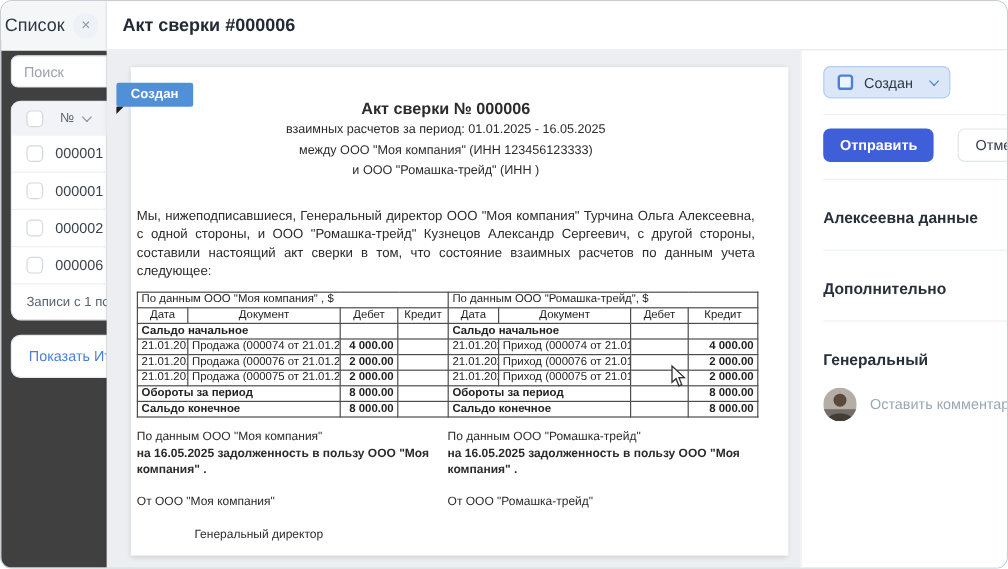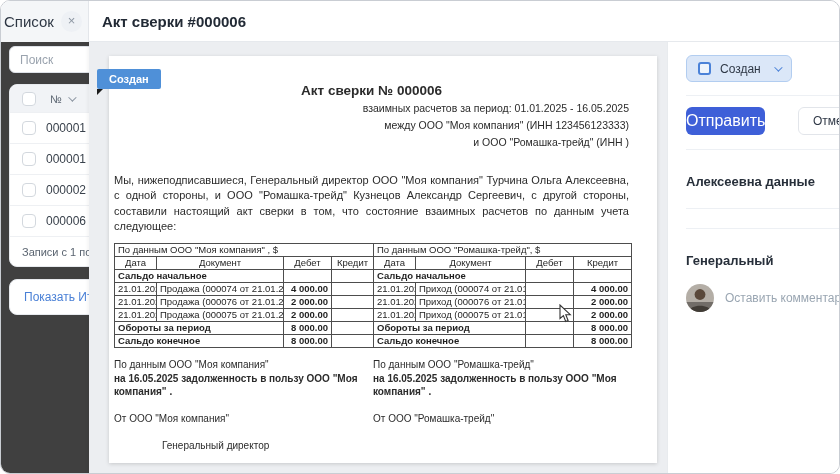--- a/index.html
+++ b/index.html
@@ -46,21 +46,21 @@
   .page { position:absolute; left:20px; right:10px; top:14px; height:407px; background:#fff;
           box-shadow:0 1px 4px rgba(0,0,0,0.16); }
   .status-badge { position:absolute; left:8px; top:27px; background:#4f90d8; color:#fff; font-size:11px;
                   font-weight:bold; padding:4px 12px; border-radius:2px; z-index:5; }
   .status-badge::after { content:""; position:absolute; left:0; bottom:-6px; width:0; height:0;
                   border-top:6px solid #1c1c1c; border-right:6px solid transparent; }
 
   .doc-inner { padding:27px 28px 0 5px; color:#2b2b2b; }
   .doc-h1 { text-align:center; font-size:13.5px; font-weight:bold; }
   .doc-sub { text-align:center; font-size:10.5px; line-height:1.45; margin-top:3px; }
-  .doc-sub div { margin-top:2px;text-align:right; }
+  .doc-sub div { margin-top:2px; }
   .doc-intro { margin-top:22px; font-size:11px; line-height:1.42; text-align:justify; }
 
   .doc-table { border-collapse:collapse; table-layout:fixed; width:517px; margin-top:8px;
                font-size:9.5px; color:#1f1f1f; }
   .doc-table td { border:1px solid #4d4d4d; padding:0 3px; height:12.5px; line-height:12px;
                   white-space:nowrap; overflow:hidden; }
   .doc-table td.hdr { text-align:center; }
   .doc-table td.num { text-align:right; }
   .doc-table td.b { font-weight:bold; }
 
@@ -74,22 +74,22 @@
            border-left:1px solid #e8ebee; z-index:20; padding:13px 0 0 18px; }
   .divider { border-top:1px solid #edf0f4; margin-right:0; }
   .status-select { display:inline-flex; align-items:center; gap:9px; height:27px; padding:0 11px;
                    background:#dbe7f8; border:1px solid #b2cdf0; border-radius:6px; cursor:pointer; }
   .status-square { width:13px; height:13px; border:2px solid #4b82d8; border-radius:3px; background:#eef4fc; }
   .status-label { font-size:12px; color:#2f3846; }
   .status-chev { width:6px; height:6px; border-right:1.7px solid #4b82d8; border-bottom:1.7px solid #4b82d8;
                  transform:rotate(45deg) translateY(-2px); margin-left:4px; }
   .d1 { margin-top:13px; }
   .btn-row { position:relative; margin-top:11px; height:28px; }
-  .btn-send { background:#3e5fd8; color:#fff; border:none; border-radius:6px; height:28px; padding:0 0;
-              font-size:16px; font-weight:normal; font-family:"Liberation Sans",sans-serif; cursor:pointer; }
+  .btn-send { background:#3e5fd8; color:#fff; border:none; border-radius:6px; height:28px; padding:0 14px;
+              font-size:12px; font-weight:bold; font-family:"Liberation Sans",sans-serif; cursor:pointer; }
   .btn-mark { position:absolute; left:112px; top:0; background:#fff; color:#2f3846;
               border:1px solid #e2e5ea; border-radius:6px; height:28px; padding:0 14px; font-size:12px;
               font-family:"Liberation Sans",sans-serif; white-space:nowrap; cursor:pointer; }
   .d2 { margin-top:14px; }
   .panel-section { margin-top:24px; font-size:13px; font-weight:bold; color:#272f3a; }
   .d3 { margin-top:19px; }
   .comment-row { margin-top:16px; display:flex; align-items:center; gap:11px; }
   .avatar { width:28px; height:28px; border-radius:50%; overflow:hidden; flex:0 0 auto; }
   .comment-placeholder { font-size:12px; color:#9aa6b2; white-space:nowrap; cursor:text; }
 
@@ -265,20 +265,21 @@
       <span class="status-chev"></span>
     </div>
     <div class="divider d1"></div>
     <div class="btn-row">
       <button class="btn-send">Отправить</button>
       <button class="btn-mark">Отметк</button>
     </div>
     <div class="divider d2"></div>
     <div class="panel-section">Алексеевна данные</div>
     <div class="divider d3"></div>
+    <div class="panel-section">Дополнительно</div>
     <div class="divider d3"></div>
     <div class="panel-section">Генеральный</div>
     <div class="comment-row">
       <span class="avatar">
         <svg width="28" height="28" viewBox="0 0 28 28">
           <rect width="28" height="28" fill="#b4aea6"></rect>
           <circle cx="14" cy="10.5" r="5.4" fill="#5a483a"></circle>
           <path d="M3 28 C3 19.5 25 19.5 25 28 Z" fill="#474039"></path>
           <rect y="18" width="28" height="10" fill="#3c3834" opacity="0.55"></rect>
         </svg>

